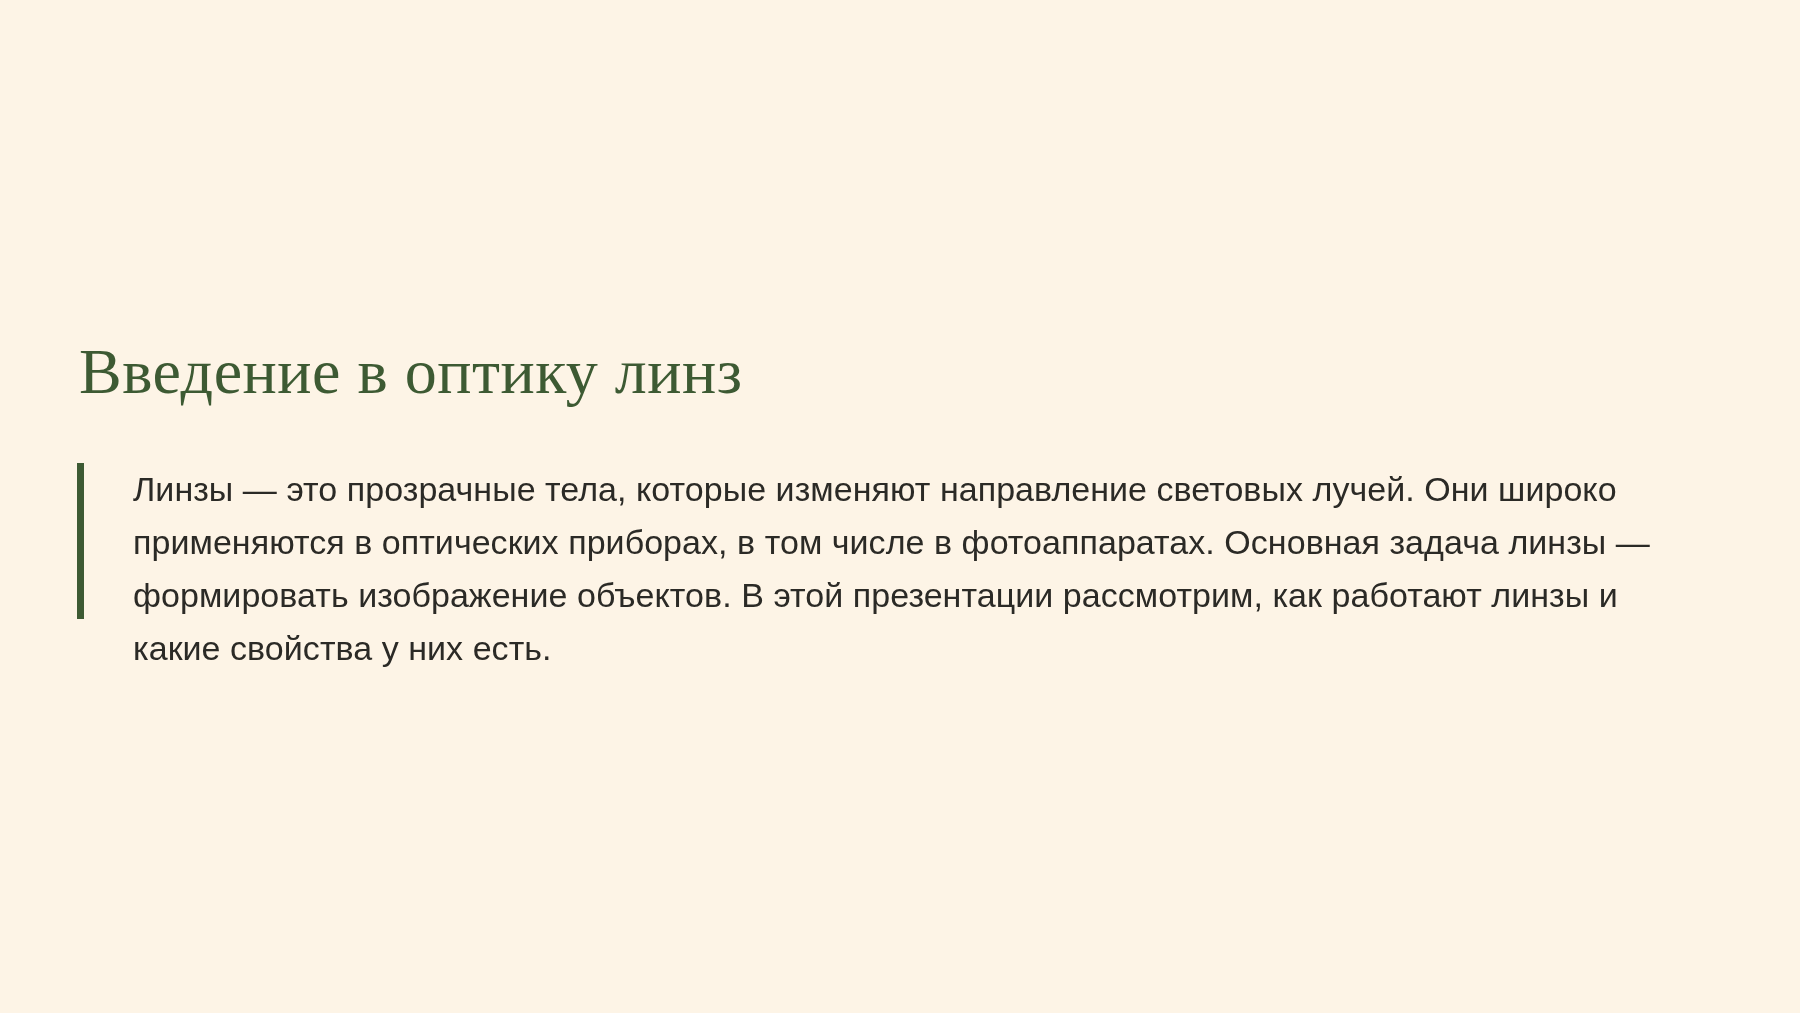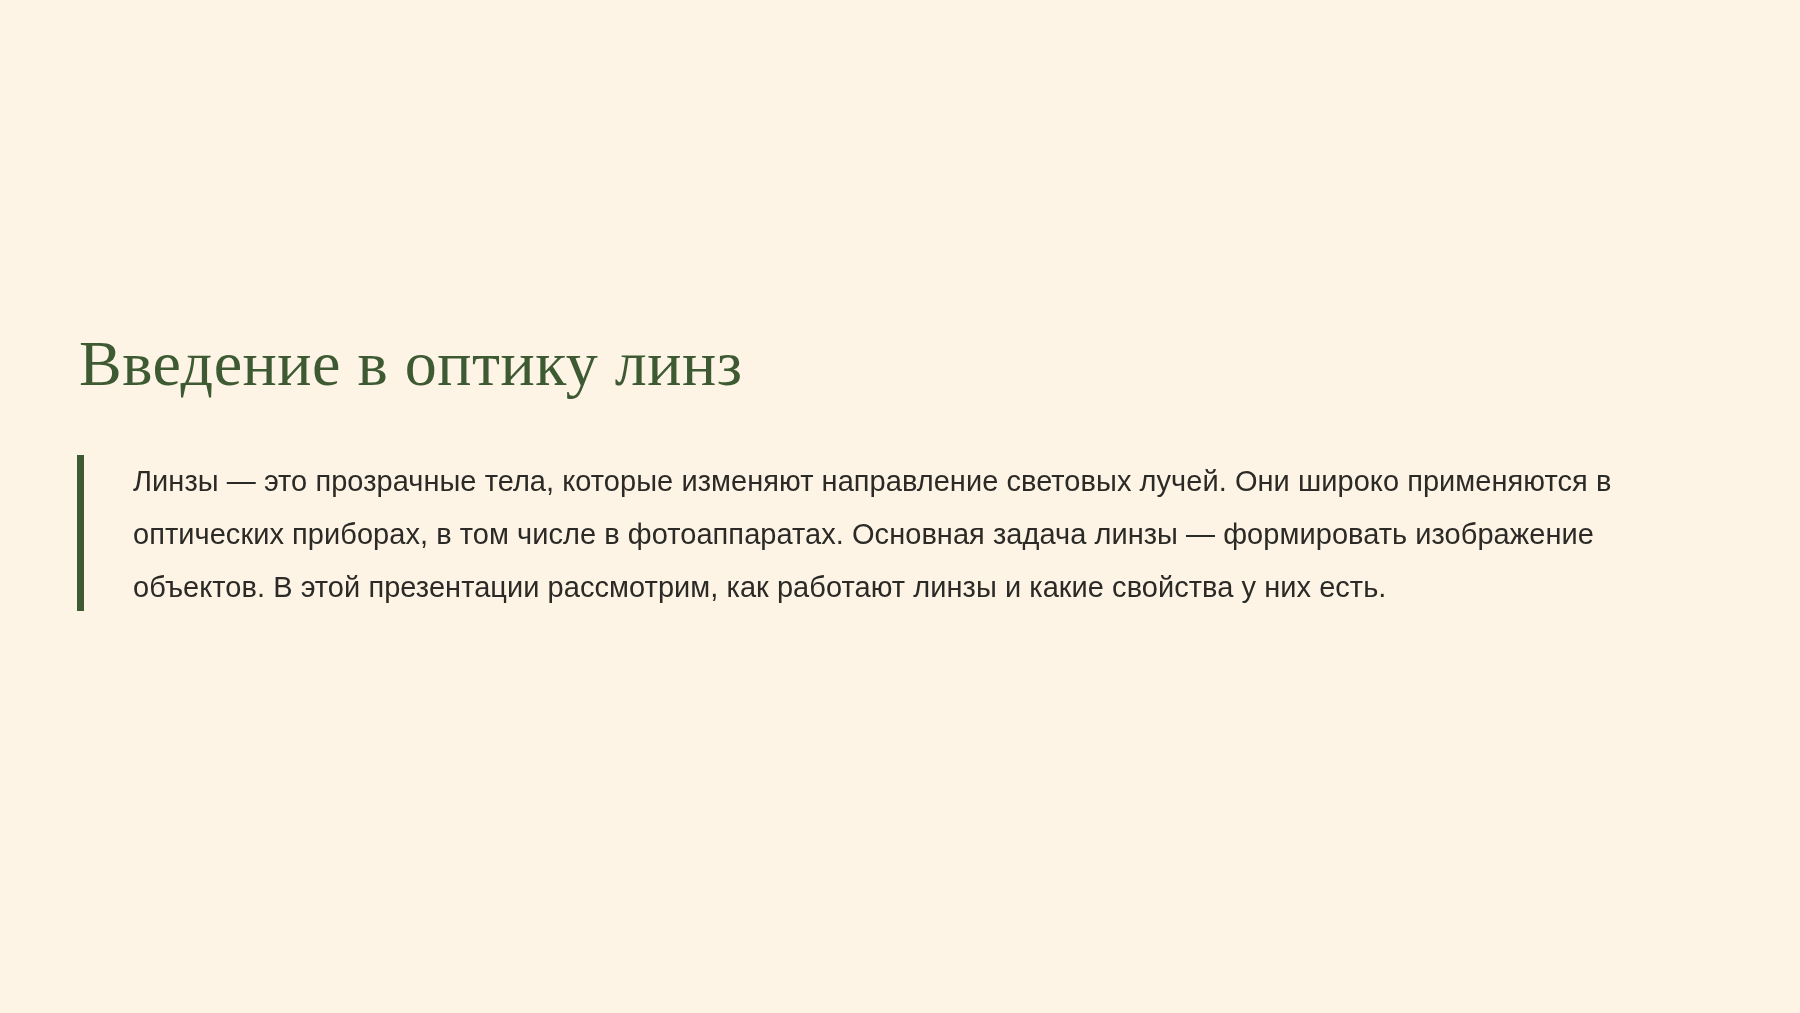--- a/index.html
+++ b/index.html
@@ -19,21 +19,21 @@
     position: relative;
     width: 1800px;
     height: 1013px;
     background: #fdf4e6;
     box-sizing: border-box;
   }
 
   .slide-content {
     position: absolute;
     left: 77px;
-    top: 330px;
+    top: 338px;
     width: 1640px;
   }
 
   .slide-title {
     font-family: "Liberation Serif", "DejaVu Serif", serif;
     font-size: 64px;
     line-height: 1.05;
     font-weight: 400;
     color: #3d5a33;
     letter-spacing: 0.5px;
@@ -56,21 +56,21 @@
     top: 0;
     width: 7px;
     height: 156px;
     background: #3d5a33;
     border-radius: 0;
   }
 
   .body-text {
     margin: 0;
     font-family: "Liberation Sans", "DejaVu Sans", sans-serif;
-    font-size: 29px;
+    font-size: 34px;
     line-height: 53px;
     color: #2b2a26;
     font-weight: 400;
     letter-spacing: 0.05px;
     max-width: 1552px;
     text-align: left;
   }
 </style>
 </head>
 <body>

